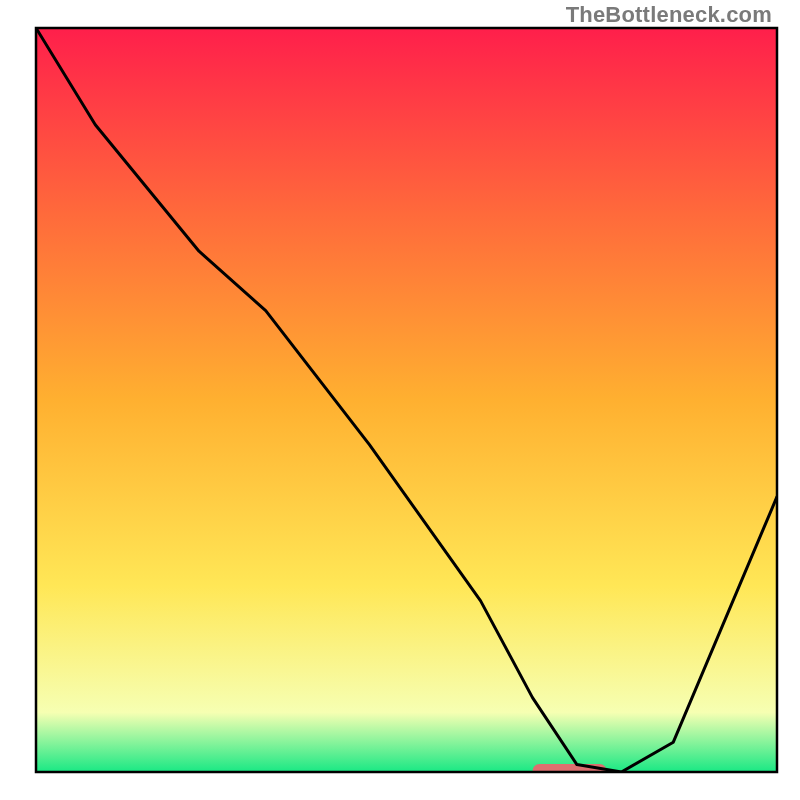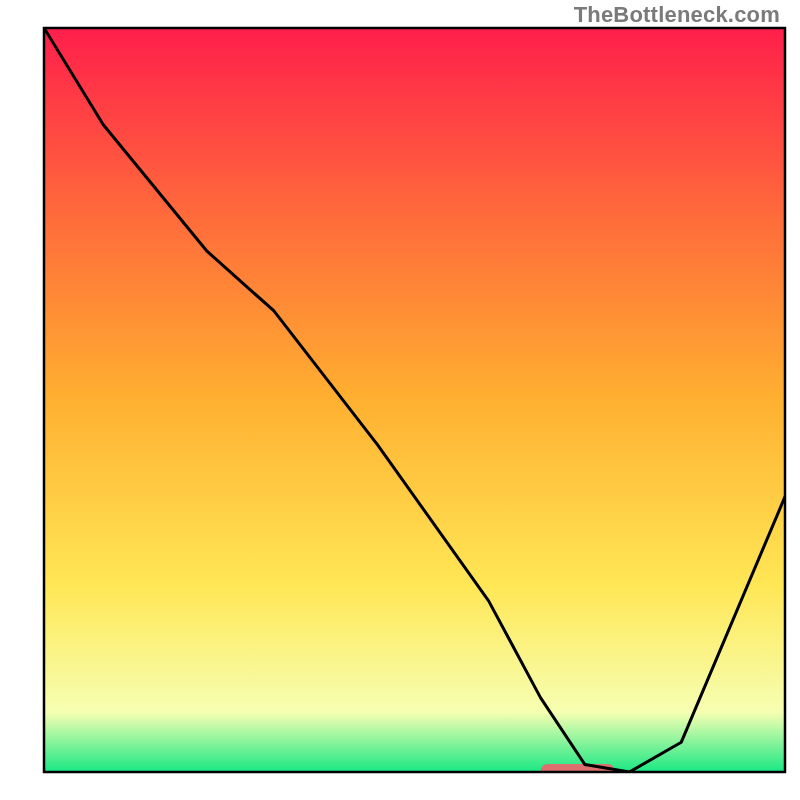--- a/index.html
+++ b/index.html
@@ -8,21 +8,20 @@
     width: 800px;
     height: 800px;
     background: #ffffff;
     font-family: Arial, Helvetica, sans-serif;
     overflow: hidden;
   }
   .stage {
     position: relative;
     width: 780px;
     height: 800px;
-    padding-left: 8px;
   }
   .watermark {
     position: absolute;
     top: 2px;
     right: 8px;
     font-size: 22px;
     font-weight: 600;
     color: #7a7a7a;
     letter-spacing: 0.2px;
     pointer-events: none;

